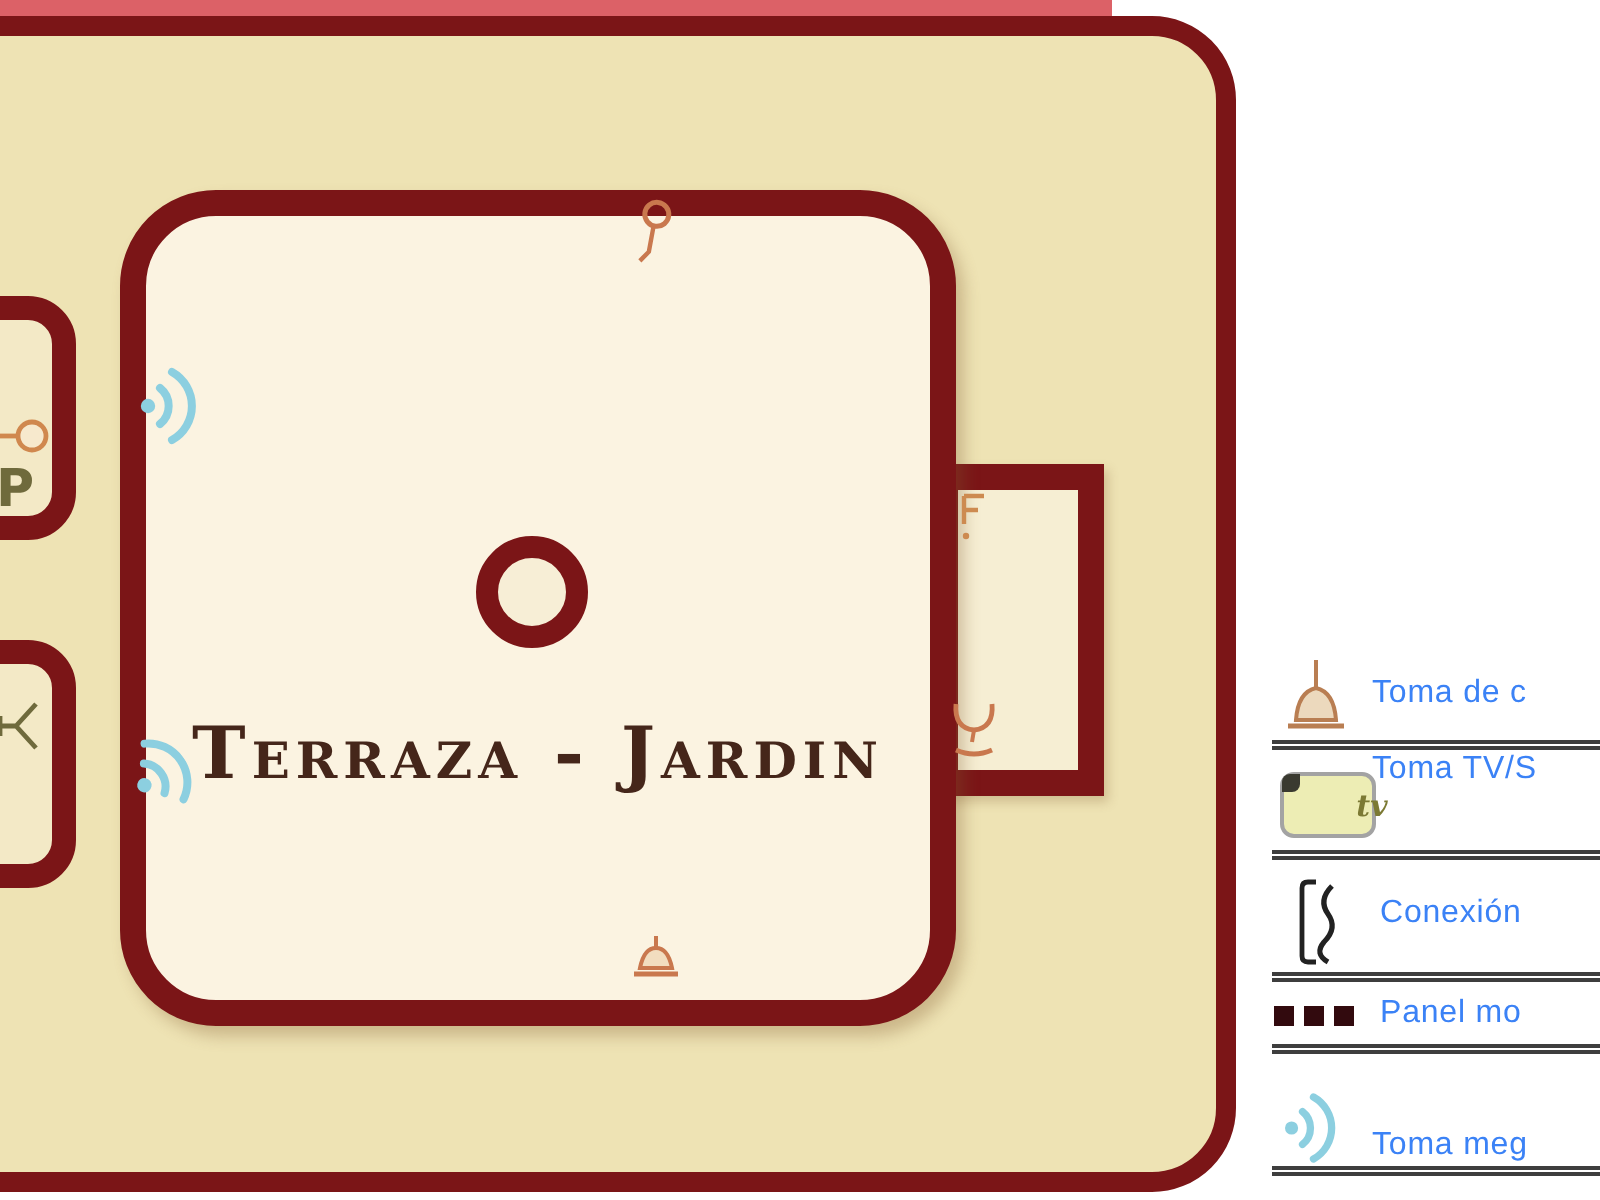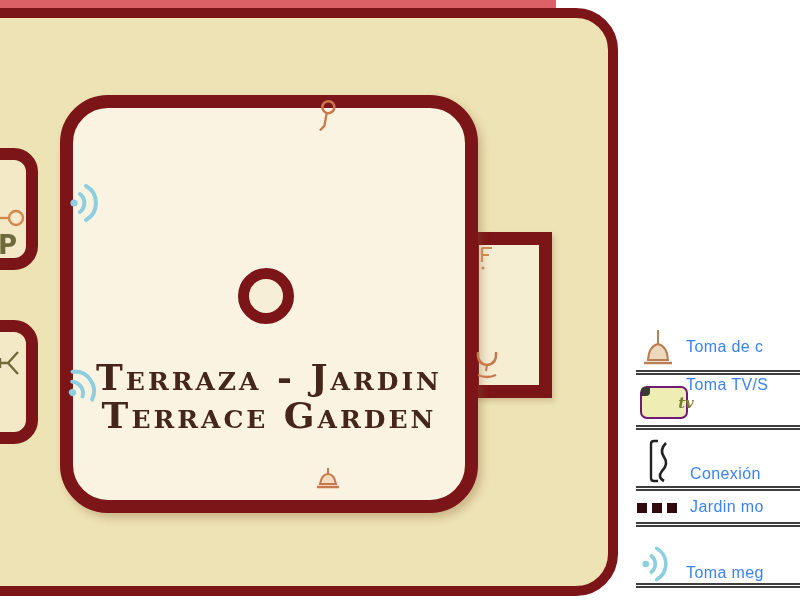--- a/index.html
+++ b/index.html
@@ -56,21 +56,21 @@
     position:absolute;font-weight:400;font-size:16px;color:#3b82f6;
     letter-spacing:.4px;white-space:nowrap;
   }
   .legend-icon{position:absolute;}
   .underline{
     position:absolute;left:636px;width:170px;height:5px;box-sizing:border-box;
     border-top:2px solid #3e3e3e;border-bottom:2px solid #3e3e3e;
   }
   .tv-box{
     width:34px;height:33px;box-sizing:border-box;background:#ededb4;
-    border:2px solid #701a75;border-radius:7px;position:relative;
+    border:2px solid #a3a3a3;border-radius:7px;position:relative;
     display:flex;align-items:center;justify-content:center;padding-left:44px;
   }
   .tv-box::before{
     content:"";position:absolute;left:-1px;top:-1px;width:9px;height:9px;
     background:#3a3a30;border-radius:4px 0 4px 0;
   }
   .tv-text{
     font-style:italic;font-weight:700;font-size:15px;color:#7c7a34;
     font-family:"DejaVu Serif", serif;
   }
@@ -84,21 +84,20 @@
   <div class="pink-stripe"></div>
   <div class="outer"></div>
   <div class="room room1"></div>
   <div class="room room2"></div>
   <div class="protrusion"></div>
   <div class="inner"></div>
   <div class="center-circle"></div>
 
   <div class="plan-title">
     <div>Terraza - Jardin</div>
-    <div>Terrace Garden</div>
   </div>
 
   <div class="plan-icon speaker-1">
     <svg width="30" height="46" viewBox="0 0 30 46">
       <circle cx="6" cy="23" r="3.6" fill="#8ccfe0"></circle>
       <path d="M12 14 A 11.5 11.5 0 0 1 12 32" fill="none" stroke="#8ccfe0" stroke-width="4" stroke-linecap="round"></path>
       <path d="M18 6 A 19.5 19.5 0 0 1 18 40" fill="none" stroke="#8ccfe0" stroke-width="4" stroke-linecap="round"></path>
     </svg>
   </div>
   <div class="plan-icon speaker-2">
@@ -167,29 +166,29 @@
   </div>
   <div class="legend-label" style="left:686px;top:376px;">Toma TV/S</div>
   <div class="underline" style="top:425px;"></div>
 
   <div class="legend-icon" style="left:648px;top:438px;">
     <svg width="30" height="46" viewBox="0 0 30 46">
       <path d="M10 3 L6 3 Q3 3 3 6 L3 40 Q3 43 6 43 L10 43" fill="none" stroke="#222222" stroke-width="2.4"></path>
       <path d="M18 5 Q11 12 16 19 Q21 26 14 33 Q9 39 16 43" fill="none" stroke="#222222" stroke-width="2.6"></path>
     </svg>
   </div>
-  <div class="legend-label" style="left:690px;top:448px;margin-top:17px;">Conexión</div>
+  <div class="legend-label" style="left:690px;top:448px;">Conexión</div>
   <div class="underline" style="top:486px;"></div>
 
   <div class="legend-icon panel-squares" style="left:637px;top:503px;">
     <span></span>
       <span></span>
       <span></span>
   </div>
-  <div class="legend-label" style="left:690px;top:498px;">Jardin mo</div>
+  <div class="legend-label" style="left:690px;top:498px;">Panel mo</div>
   <div class="underline" style="top:522px;"></div>
 
   <div class="legend-icon" style="left:638px;top:543px;">
     <svg width="32" height="42" viewBox="0 0 30 46">
       <circle cx="6" cy="23" r="3.6" fill="#8ccfe0"></circle>
       <path d="M12 14 A 11.5 11.5 0 0 1 12 32" fill="none" stroke="#8ccfe0" stroke-width="4" stroke-linecap="round"></path>
       <path d="M18 6 A 19.5 19.5 0 0 1 18 40" fill="none" stroke="#8ccfe0" stroke-width="4" stroke-linecap="round"></path>
     </svg>
   </div>
   <div class="legend-label" style="left:686px;top:564px;">Toma meg</div>

